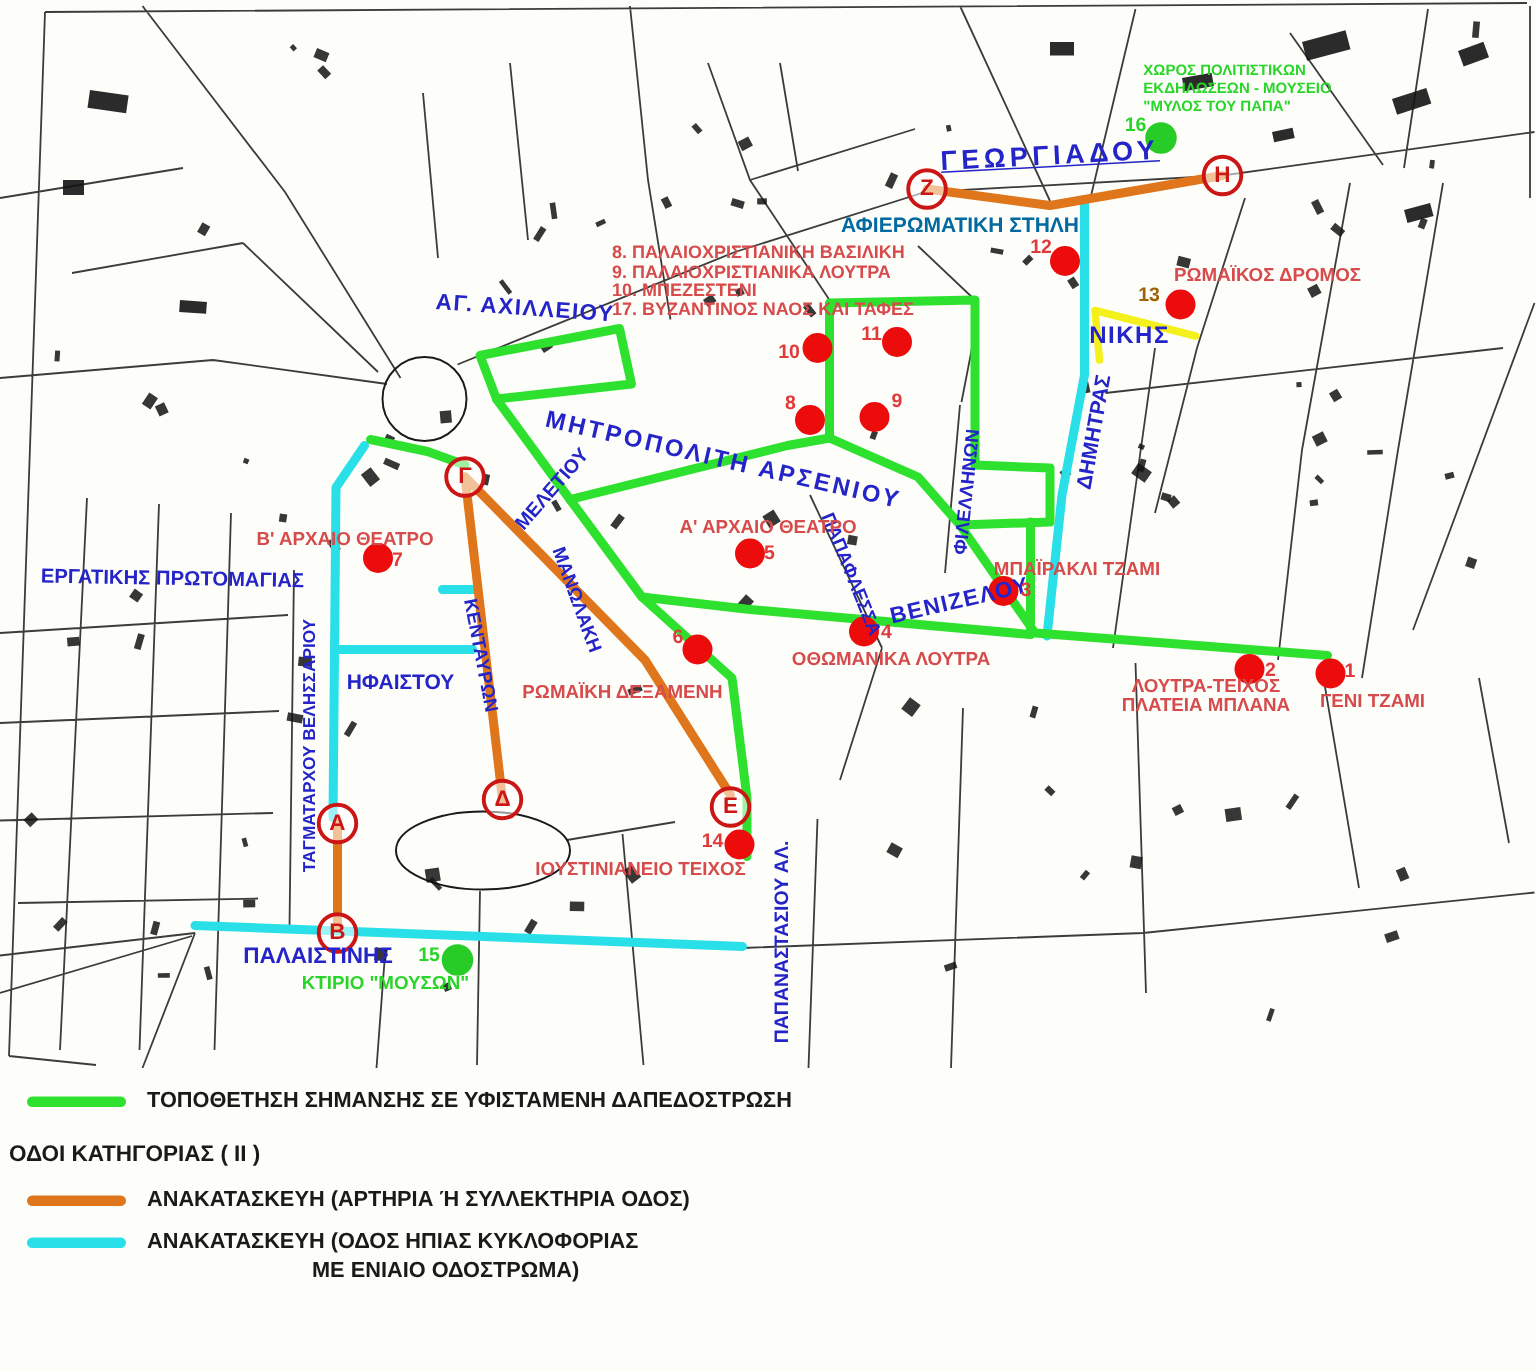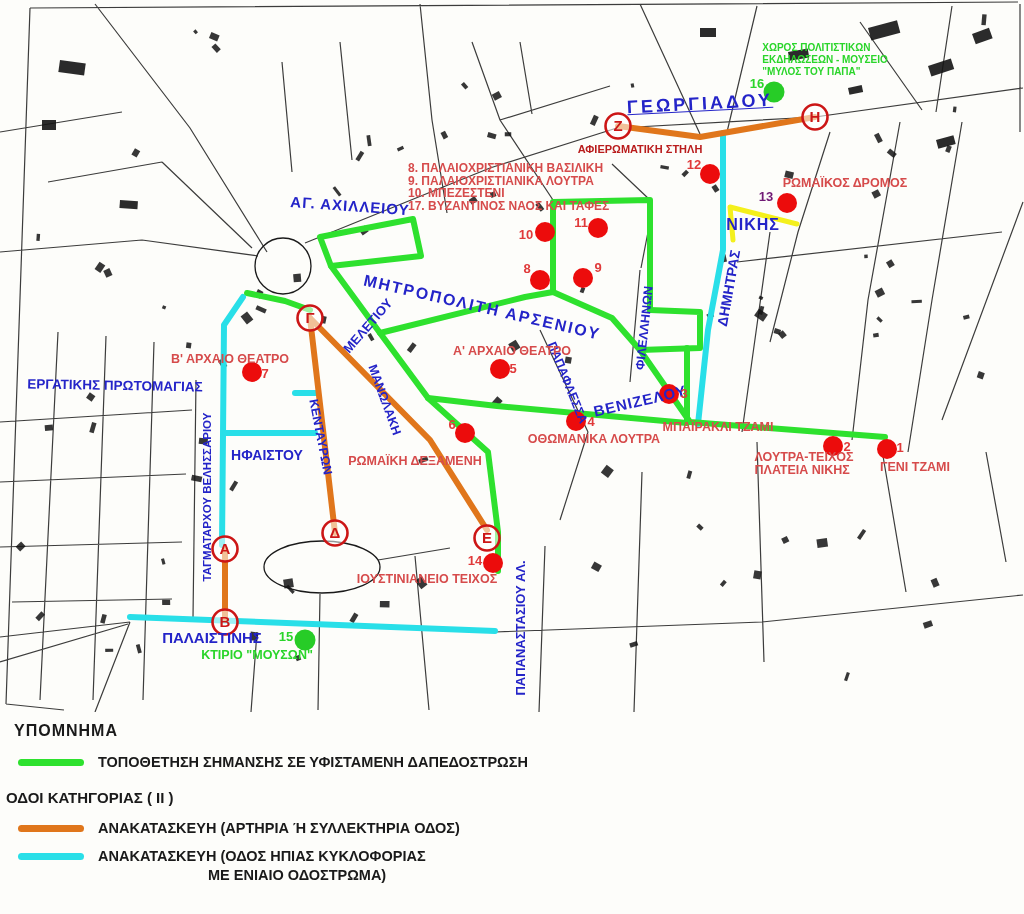--- a/index.html
+++ b/index.html
@@ -194,36 +194,36 @@
       <div class="lbl center" style="left: 320px; top: 437px; font-size: 12.5px; color: rgb(36, 36, 200); transform: translate(-50%, -50%) rotate(79deg);">ΚΕΝΤΑΥΡΩΝ</div>
       <div class="lbl center" style="left: 207px; top: 497px; font-size: 11.5px; color: rgb(36, 36, 200); transform: translate(-50%, -50%) rotate(-90deg);">ΤΑΓΜΑΤΑΡΧΟΥ ΒΕΛΗΣΣΑΡΙΟΥ</div>
       <div class="lbl center" style="left: 267px; top: 455px; font-size: 14px; color: rgb(36, 36, 200); transform: translate(-50%, -50%);">ΗΦΑΙΣΤΟΥ</div>
       <div class="lbl center" style="left: 115px; top: 386px; font-size: 13.5px; color: rgb(36, 36, 200); transform: translate(-50%, -50%) rotate(1deg);">ΕΡΓΑΤΙΚΗΣ ΠΡΩΤΟΜΑΓΙΑΣ</div>
       <div class="lbl center" style="left: 212px; top: 638px; font-size: 15px; color: rgb(36, 36, 200); transform: translate(-50%, -50%);">ΠΑΛΑΙΣΤΙΝΗΣ</div>
       <div class="lbl center" style="left: 521px; top: 628px; font-size: 13px; color: rgb(36, 36, 200); transform: translate(-50%, -50%) rotate(-90deg);">ΠΑΠΑΝΑΣΤΑΣΙΟΥ ΑΛ.</div>
       <div class="lbl center" style="left: 567px; top: 383px; font-size: 12.5px; color: rgb(36, 36, 200); transform: translate(-50%, -50%) rotate(68deg);">ΠΑΠΑΦΛΕΣΣΑ</div>
       <div class="lbl center" style="left: 645px; top: 328px; font-size: 12.5px; color: rgb(36, 36, 200); transform: translate(-50%, -50%) rotate(-84deg);">ΦΙΛΕΛΛΗΝΩΝ</div>
       <div class="lbl center" style="left: 729px; top: 288px; font-size: 14px; color: rgb(36, 36, 200); transform: translate(-50%, -50%) rotate(-80deg);">ΔΗΜΗΤΡΑΣ</div>
       <div class="lbl center" style="left: 640px; top: 401px; font-size: 15px; color: rgb(36, 36, 200); letter-spacing: 1px; transform: translate(-50%, -50%) rotate(-13deg);">ΒΕΝΙΖΕΛΟΥ</div>
-      <div class="lbl center" style="left: 640px; top: 150px; font-size: 11px; color: #b91c1c; transform: translate(-50%, -50%);">ΑΦΙΕΡΩΜΑΤΙΚΗ ΣΤΗΛΗ</div>
+      <div class="lbl center" style="left: 640px; top: 150px; font-size: 14px; color: #0369a1; transform: translate(-50%, -50%);">ΑΦΙΕΡΩΜΑΤΙΚΗ ΣΤΗΛΗ</div>
       <div class="lbl" style="left: 408px; top: 162px; font-size: 12px; color: rgb(214, 75, 75); line-height: 12.5px;">
         <div>8. ΠΑΛΑΙΟΧΡΙΣΤΙΑΝΙΚΗ ΒΑΣΙΛΙΚΗ</div>
         <div>9. ΠΑΛΑΙΟΧΡΙΣΤΙΑΝΙΚΑ ΛΟΥΤΡΑ</div>
         <div>10. ΜΠΕΖΕΣΤΕΝΙ</div>
         <div>17. ΒΥΖΑΝΤΙΝΟΣ ΝΑΟΣ ΚΑΙ ΤΑΦΕΣ</div>
       </div>
       <div class="lbl center" style="left: 845px; top: 184px; font-size: 12.5px; color: rgb(214, 75, 75); transform: translate(-50%, -50%);">ΡΩΜΑΪΚΟΣ ΔΡΟΜΟΣ</div>
       <div class="lbl center" style="left: 230px; top: 360px; font-size: 12.5px; color: rgb(214, 75, 75); transform: translate(-50%, -50%);">Β' ΑΡΧΑΙΟ ΘΕΑΤΡΟ</div>
       <div class="lbl center" style="left: 512px; top: 352px; font-size: 12.5px; color: rgb(214, 75, 75); transform: translate(-50%, -50%);">Α' ΑΡΧΑΙΟ ΘΕΑΤΡΟ</div>
       <div class="lbl center" style="left: 415px; top: 418px; font-size: 12.5px; color: rgb(214, 75, 75); transform: translate(-50%, -50%); margin-top: 44px;">ΡΩΜΑΪΚΗ ΔΕΞΑΜΕΝΗ</div>
       <div class="lbl center" style="left: 594px; top: 440px; font-size: 12.5px; color: rgb(214, 75, 75); transform: translate(-50%, -50%);">ΟΘΩΜΑΝΙΚΑ ΛΟΥΤΡΑ</div>
-      <div class="lbl center" style="left: 718px; top: 380px; font-size: 12.5px; color: rgb(214, 75, 75); transform: translate(-50%, -50%); margin-top: 48px;">ΜΠΑΪΡΑΚΛΙ ΤΖΑΜΙ</div>
-      <div class="lbl center" style="left: 804px; top: 464px; font-size: 12.5px; color: rgb(214, 75, 75); line-height: 13px; transform: translate(-50%, -50%);">
+      <div class="lbl center" style="left: 718px; top: 380px; font-size: 12.5px; color: rgb(214, 75, 75); transform: translate(-50%, -50%);">ΜΠΑΪΡΑΚΛΙ ΤΖΑΜΙ</div>
+      <div class="lbl center" style="left: 804px; top: 464px; font-size: 12.5px; color: rgb(214, 75, 75); line-height: 13px; transform: translate(-50%, -50%); text-align: center;">
         <div>ΛΟΥΤΡΑ-ΤΕΙΧΟΣ</div>
-        <div>ΠΛΑΤΕΙΑ ΝΙΚΗΣ</div>
+        <div>ΠΛΑΤΕΙΑ ΜΠΛΑΝΑ</div>
       </div>
       <div class="lbl center" style="left: 915px; top: 468px; font-size: 12.5px; color: rgb(214, 75, 75); transform: translate(-50%, -50%);">ΓΕΝΙ ΤΖΑΜΙ</div>
       <div class="lbl center" style="left: 427px; top: 580px; font-size: 12.5px; color: rgb(214, 75, 75); transform: translate(-50%, -50%);">ΙΟΥΣΤΙΝΙΑΝΕΙΟ ΤΕΙΧΟΣ</div>
       <div class="lbl center" style="left: 781px; top: 60px; font-size: 10px; color: rgb(42, 213, 42); line-height: 12px; transform: translate(-50%, -50%); margin-left: 44px;">
         <div>ΧΩΡΟΣ ΠΟΛΙΤΙΣΤΙΚΩΝ</div>
         <div>ΕΚΔΗΛΩΣΕΩΝ - ΜΟΥΣΕΙΟ</div>
         <div>"ΜΥΛΟΣ ΤΟΥ ΠΑΠΑ"</div>
       </div>
       <div class="lbl center" style="left: 257px; top: 656px; font-size: 12.5px; color: rgb(42, 213, 42); transform: translate(-50%, -50%);">ΚΤΙΡΙΟ "ΜΟΥΣΩΝ"</div>
       <div class="num" style="left: 900px; top: 447px; color: rgb(224, 58, 58);">1</div>
@@ -231,35 +231,34 @@
       <div class="num" style="left: 684px; top: 393px; color: rgb(224, 58, 58);">3</div>
       <div class="num" style="left: 591px; top: 421px; color: rgb(224, 58, 58);">4</div>
       <div class="num" style="left: 513px; top: 368px; color: rgb(224, 58, 58);">5</div>
       <div class="num" style="left: 452px; top: 424px; color: rgb(224, 58, 58);">6</div>
       <div class="num" style="left: 265px; top: 373px; color: rgb(224, 58, 58);">7</div>
       <div class="num" style="left: 527px; top: 268px; color: rgb(224, 58, 58);">8</div>
       <div class="num" style="left: 598px; top: 267px; color: rgb(224, 58, 58);">9</div>
       <div class="num" style="left: 526px; top: 234px; color: rgb(224, 58, 58);">10</div>
       <div class="num" style="left: 581px; top: 222px; color: rgb(224, 58, 58);">11</div>
       <div class="num" style="left: 694px; top: 164px; color: rgb(224, 58, 58);">12</div>
-      <div class="num" style="left: 766px; top: 196px; color: #701a75; text-align: center;">13</div>
+      <div class="num" style="left: 766px; top: 196px; color: #a16207; text-align: center;">13</div>
       <div class="num" style="left: 475px; top: 560px; color: rgb(224, 58, 58);">14</div>
       <div class="num" style="left: 286px; top: 636px; color: rgb(42, 213, 42);">15</div>
       <div class="num" style="left: 757px; top: 83px; color: rgb(42, 213, 42);">16</div>
       <div class="node-letter" style="left: 225px; top: 549px; color: rgb(204, 22, 22);">Α</div>
       <div class="node-letter" style="left: 225px; top: 622px; color: rgb(204, 22, 22);">Β</div>
       <div class="node-letter" style="left: 310px; top: 318px; color: rgb(204, 22, 22);">Γ</div>
       <div class="node-letter" style="left: 335px; top: 533px; color: rgb(204, 22, 22);">Δ</div>
       <div class="node-letter" style="left: 487px; top: 538px; color: rgb(204, 22, 22);">Ε</div>
       <div class="node-letter" style="left: 618px; top: 126px; color: rgb(204, 22, 22);">Ζ</div>
       <div class="node-letter" style="left: 815px; top: 117px; color: rgb(204, 22, 22);">Η</div>
     </div>
 
   <div class="legend">
-    <div class="legend-title">ΥΠΟΜΝΗΜΑ</div>
 
     <div class="leg-row">
       <div class="swatch" style="background: rgb(46, 225, 46);"></div>
       <div class="row-text">
         <div>ΤΟΠΟΘΕΤΗΣΗ ΣΗΜΑΝΣΗΣ ΣΕ ΥΦΙΣΤΑΜΕΝΗ ΔΑΠΕΔΟΣΤΡΩΣΗ</div>
       </div>
     </div>
 
     <div class="cat-heading">ΟΔΟΙ ΚΑΤΗΓΟΡΙΑΣ ( II )</div>
     <div class="leg-row">

